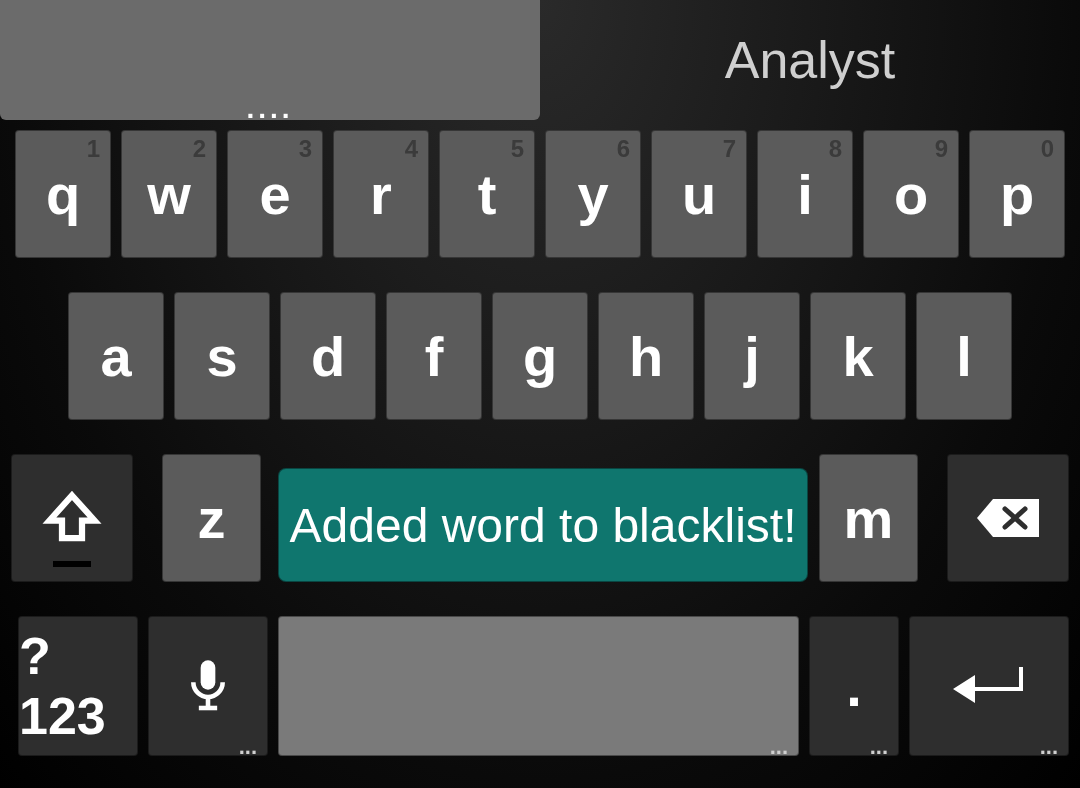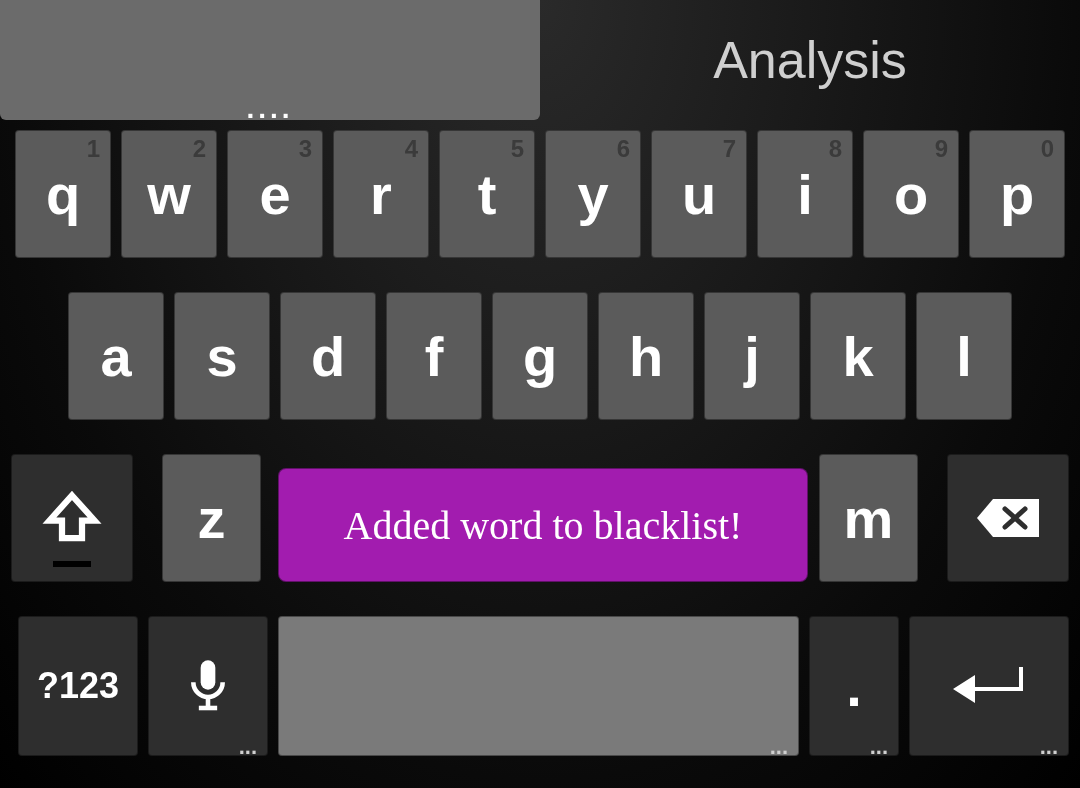--- a/index.html
+++ b/index.html
@@ -95,55 +95,54 @@
     position: absolute;
     bottom: 14px;
     width: 38px;
     height: 6px;
     background: #000;
   }
 
   .spacer-narrow { width: 20px; }
 
   
-  .k-sym { width: 120px; font-size: 36px; font-weight: bold; margin-left: 12px; }
+  .k-sym { width: 120px; font-size: 52px; font-weight: bold; margin-left: 12px; }
   .k-mic { width: 120px; }
   .k-space { flex: 1; background: #7a7a7a; }
   .k-period { width: 90px; font-size: 56px; }
   .k-enter { width: 160px; }
 
   
   .toast {
     position: absolute;
     left: 278px;
     top: 468px;
     width: 530px;
     height: 114px;
-    background: #a21caf;
-    color: #fff;
-    font-size: 40px;
+    background: #0f766e;
+    color: #fff;
+    font-size: 48px;
     border-radius: 8px;
     display: flex;
     align-items: center;
     justify-content: center;
     border: 1px solid rgba(0,0,0,0.4);
     z-index: 50;
-    font-family: Liberation Serif, serif;
   }
 
   svg { display: block; }
 </style>
 </head>
 <body>
 
 <div class="suggestion-strip">
   <div class="suggestion suggestion-center">
     <span class="dots">....</span>
   </div>
-  <div class="suggestion">Analysis</div>
+  <div class="suggestion">Analyst</div>
 </div>
 
 <div class="keyboard">
 
   <div class="row row1">
     <div class="key">
         <span class="sub">1</span>
         <span>q</span>
       </div>
     <div class="key">

